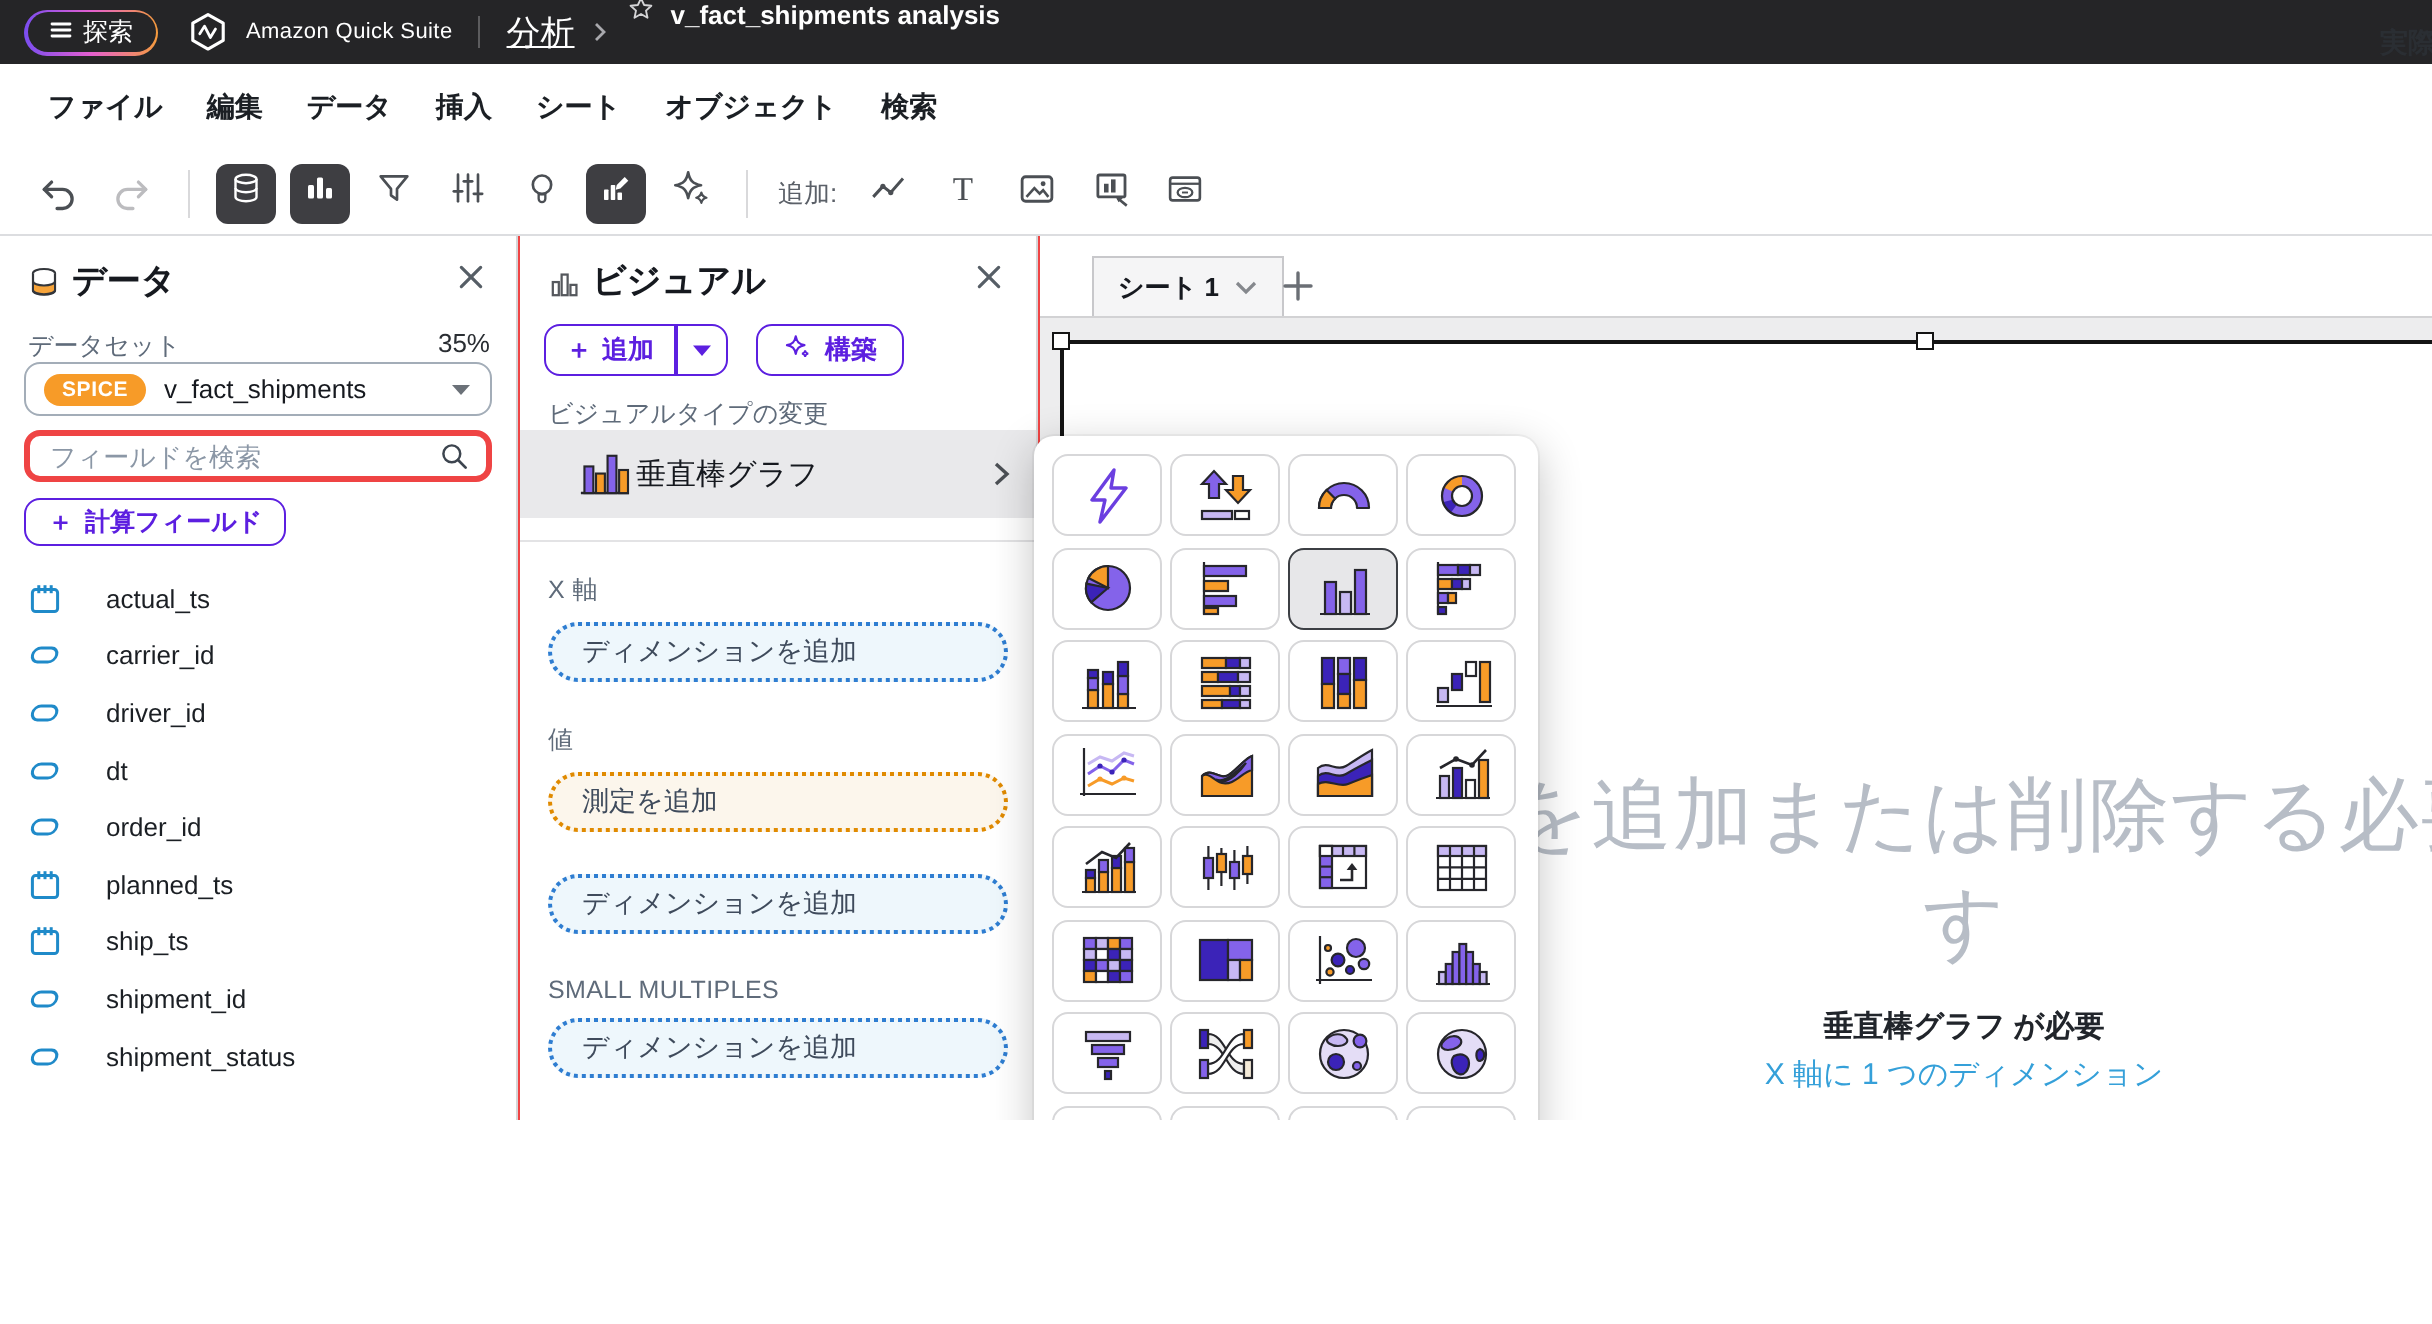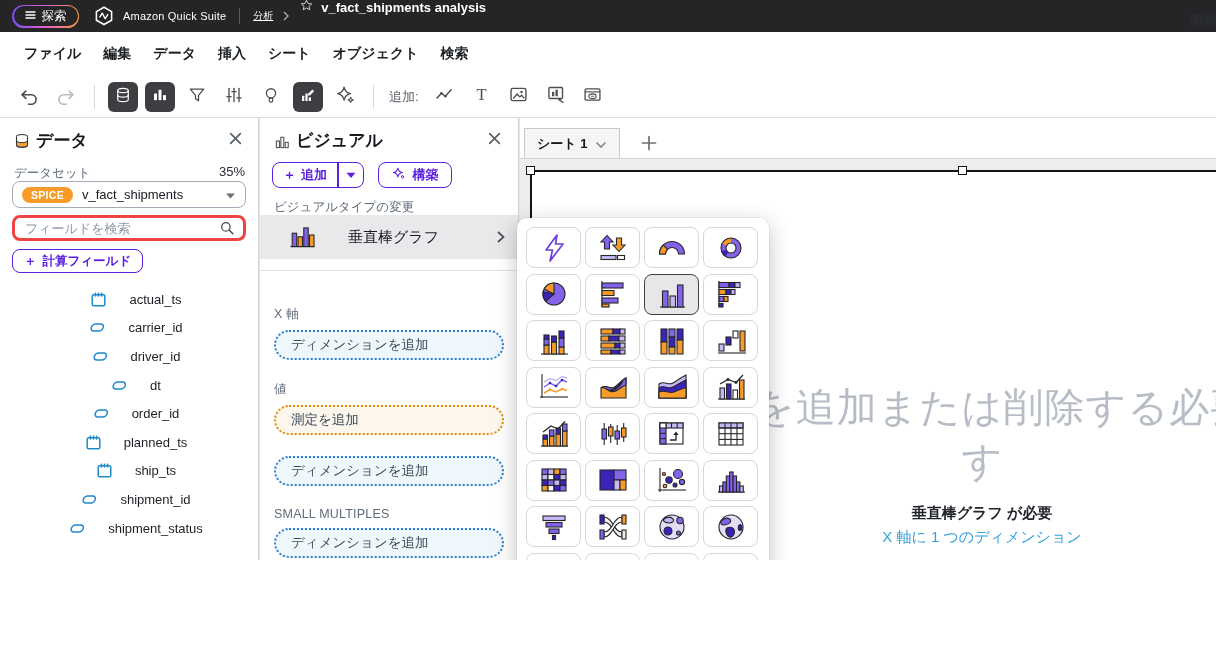--- a/index.html
+++ b/index.html
@@ -1,27 +1,27 @@
 <!DOCTYPE html>
 <html><head>
 <meta charset="utf-8">
 <style>
   * { margin:0; padding:0; box-sizing:border-box; }
   html,body { background:#fff; }
   body { font-family:"Liberation Sans","DejaVu Sans",sans-serif; }
-  #app { position:relative; width:1216px; height:560px; overflow:hidden; background:#e5e5e5; }
+  #app { position:relative; width:1216px; height:560px; overflow:hidden; background:#ef4444; }
 
   
   .topbar { position:absolute; left:0; top:0; width:1216px; height:32px; background:#252527; display:flex; align-items:center; }
   .explore-wrap { margin-left:12px; padding:1.5px; border-radius:999px; background:linear-gradient(90deg,#7a4df0,#e45fd0,#f59b3c); }
   .explore-btn { display:flex; align-items:center; gap:6px; background:#252527; color:#fff; border-radius:999px; padding:2px 11px; font-size:12.5px; height:20px; }
   .qlogo { margin-left:14px; display:flex; align-items:center; }
   .product { color:#fff; font-size:11px; font-weight:500; margin-left:8px; letter-spacing:.2px; }
   .tb-sep { width:1px; height:16px; background:#5c5c5e; margin:0 13px; }
-  .crumb { color:#fff; font-size:10px; text-decoration:underline;text-align:center; }
+  .crumb { color:#fff; font-size:17px; text-decoration:underline;text-align:center; }
   .crumb-chev { color:#a9a9ad; margin:0 8px; display:flex; }
   .doc-title-wrap { display:flex; align-items:center; gap:7px; border-bottom:1px solid #8d8d92; padding-bottom:20px; margin-top:3px; min-width:300px; }
   .doc-title { color:#fff; font-size:13px; font-weight:700; }
 
   
   .menubar { position:absolute; left:0; top:32px; width:1216px; height:44px; background:#fff; display:flex; align-items:center; padding-left:24px; gap:22px; }
   .menu-item { font-size:14px; font-weight:600; color:#1b1f24; cursor:default; white-space:nowrap; }
   .menu-right { position:absolute; left:1190px; top:0; height:44px; display:flex; align-items:center; font-size:14px; font-weight:600; color:#2a2e33; white-space:nowrap; }
 
   
@@ -43,45 +43,45 @@
   .dataset-label { position:absolute; left:14px; top:47px; }
   .dataset-progress { position:absolute; right:13px; top:46px; font-size:13px; color:#2a2e33; }
   .dataset-dd { position:absolute; left:12px; top:63px; width:234px; height:27px; border:1px solid #a3adb8; border-radius:8px; display:flex; align-items:center; padding:0 9px; cursor:pointer; background:#fff; }
   .spice-pill { background:#f79b28; color:#fff; font-size:10.5px; font-weight:700; border-radius:9px; padding:2px 9px; letter-spacing:.3px; }
   .dataset-name { font-size:13px; color:#16191f; margin-left:9px; flex:1; }
   .search-box { position:absolute; left:12px; top:97px; width:234px; height:26px; border:3px solid #ef4444; border-radius:8px; display:flex; align-items:center; background:#fff; }
   .search-box input { border:none; outline:none; flex:1; font-size:13px; color:#30363d; padding:0 4px 0 10px; font-family:inherit; background:transparent; }
   .search-box input::placeholder { color:#8b97a6; }
   .calc-btn { position:absolute; left:12px; top:131px; height:24px; border:1px solid #5c1fe0; border-radius:8px; color:#5c1fe0; font-size:12.5px; font-weight:700; display:inline-flex; align-items:center; padding:0 11px; gap:6px; background:#fff; cursor:pointer; }
   .fields { position:absolute; left:0; top:167px; right:0; }
-  .field-row { height:28.6px; display:flex; align-items:center; padding-left:14px; gap:22px; cursor:grab;justify-content:center; }
+  .field-row { height:28.6px; display:flex; align-items:center; padding-left:14px; gap:22px; cursor:grab; }
   .field-row .fname { font-size:13px; color:#1b1f24; }
 
   .vp-buttons { position:absolute; left:12px; top:44px; display:flex; gap:14px; }
   .split-btn { display:flex; height:26px; border:1.5px solid #5c1fe0; border-radius:8px; overflow:hidden; background:#fff; }
   .split-main { display:flex; align-items:center; gap:5px; padding:0 10px; color:#5c1fe0; font-size:13px; font-weight:700; cursor:pointer; }
   .split-div { width:1.5px; background:#5c1fe0; }
   .split-caret { width:24px; display:flex; align-items:center; justify-content:center; cursor:pointer; }
   .build-btn { display:flex; align-items:center; gap:7px; height:26px; border:1.5px solid #5c1fe0; border-radius:8px; padding:0 12px; color:#5c1fe0; font-size:13px; font-weight:700; background:#fff; cursor:pointer; }
   .change-type-label { position:absolute; left:14px; top:81px; }
   .type-row { position:absolute; left:0; right:0; top:97px; height:44px; background:#e9e9eb; display:flex; align-items:center; cursor:pointer; }
   .type-row .ticon { margin-left:26px; }
-  .type-row .tname { font-size:15px; color:#16191f; margin-left:30px; flex:1; }
+  .type-row .tname { font-size:15px; color:#16191f; margin-left:0; flex:1; }
   .type-row .tchev { margin-right:12px; color:#4b4f54; display:flex; }
   .vp-divider { position:absolute; left:0; right:0; top:152px; height:1px; background:#e3e3e5; }
-  .wells { position:absolute; left:14px; right:14px; top:169px;margin-top:19px; }
+  .wells { position:absolute; left:14px; right:14px; top:169px; }
   .well-group { margin-bottom:21px; }
   .well-group .small-label { display:block; margin-bottom:7px; letter-spacing:.2px; }
   .well { height:30px; border-radius:16px; display:flex; align-items:center; padding-left:15px; font-size:13.5px; color:#3f4b5c; cursor:pointer;text-align:center; }
   .well.dim { border:2px dotted #2e7dd1; background:#eef7fc; }
   .well.meas { border:2px dotted #e08a00; background:#fcf6ec; }
 
   
   .canvas { position:absolute; left:520px; top:118px; width:696px; height:544px; background:#fff; }
-  .sheet-tab { position:absolute; left:4px; top:10px; height:31px; background:#f5f5f6; border:1px solid #c8c8cb; border-bottom:none; display:flex; align-items:center; gap:8px; padding:0 12px; cursor:pointer; }
+  .sheet-tab { position:absolute; left:26px; top:10px; height:31px; background:#f5f5f6; border:1px solid #c8c8cb; border-bottom:none; display:flex; align-items:center; gap:8px; padding:0 12px; cursor:pointer; }
   .sheet-tab .tlabel { font-size:13px; font-weight:600; color:#16191f; }
   .tab-plus { position:absolute; left:116px; top:12px; width:26px; height:26px; display:flex; align-items:center; justify-content:center; color:#6b6f75; cursor:pointer; }
   .tabrow-border { position:absolute; left:0; top:40px; width:696px; height:1px; background:#d2d2d4; }
   .sheet-bg { position:absolute; left:0; top:41px; width:696px; height:503px; background:#ededee; }
   .visual-frame { position:absolute; left:10px; top:52px; width:900px; height:500px; background:#fff; border-top:2px solid #141414; border-left:2px solid #141414; }
   .handle { position:absolute; width:9px; height:9px; background:#fff; border:1.5px solid #141414; z-index:12; }
   .msg-line1 { position:absolute; left:0; top:208px; width:900px; text-align:center; font-size:40px; color:#b7bdc6; letter-spacing:1px; white-space:nowrap; }
   .msg-line2 { position:absolute; left:0; top:262px; width:900px; text-align:center; font-size:40px; color:#b7bdc6; }
   .req-title { position:absolute; left:0; top:332px; width:900px; text-align:center; font-size:15px; font-weight:700; color:#21252b; }
   .req-link { position:absolute; left:0; top:356px; width:900px; text-align:center; font-size:15px; color:#35a0d9; cursor:pointer; }

